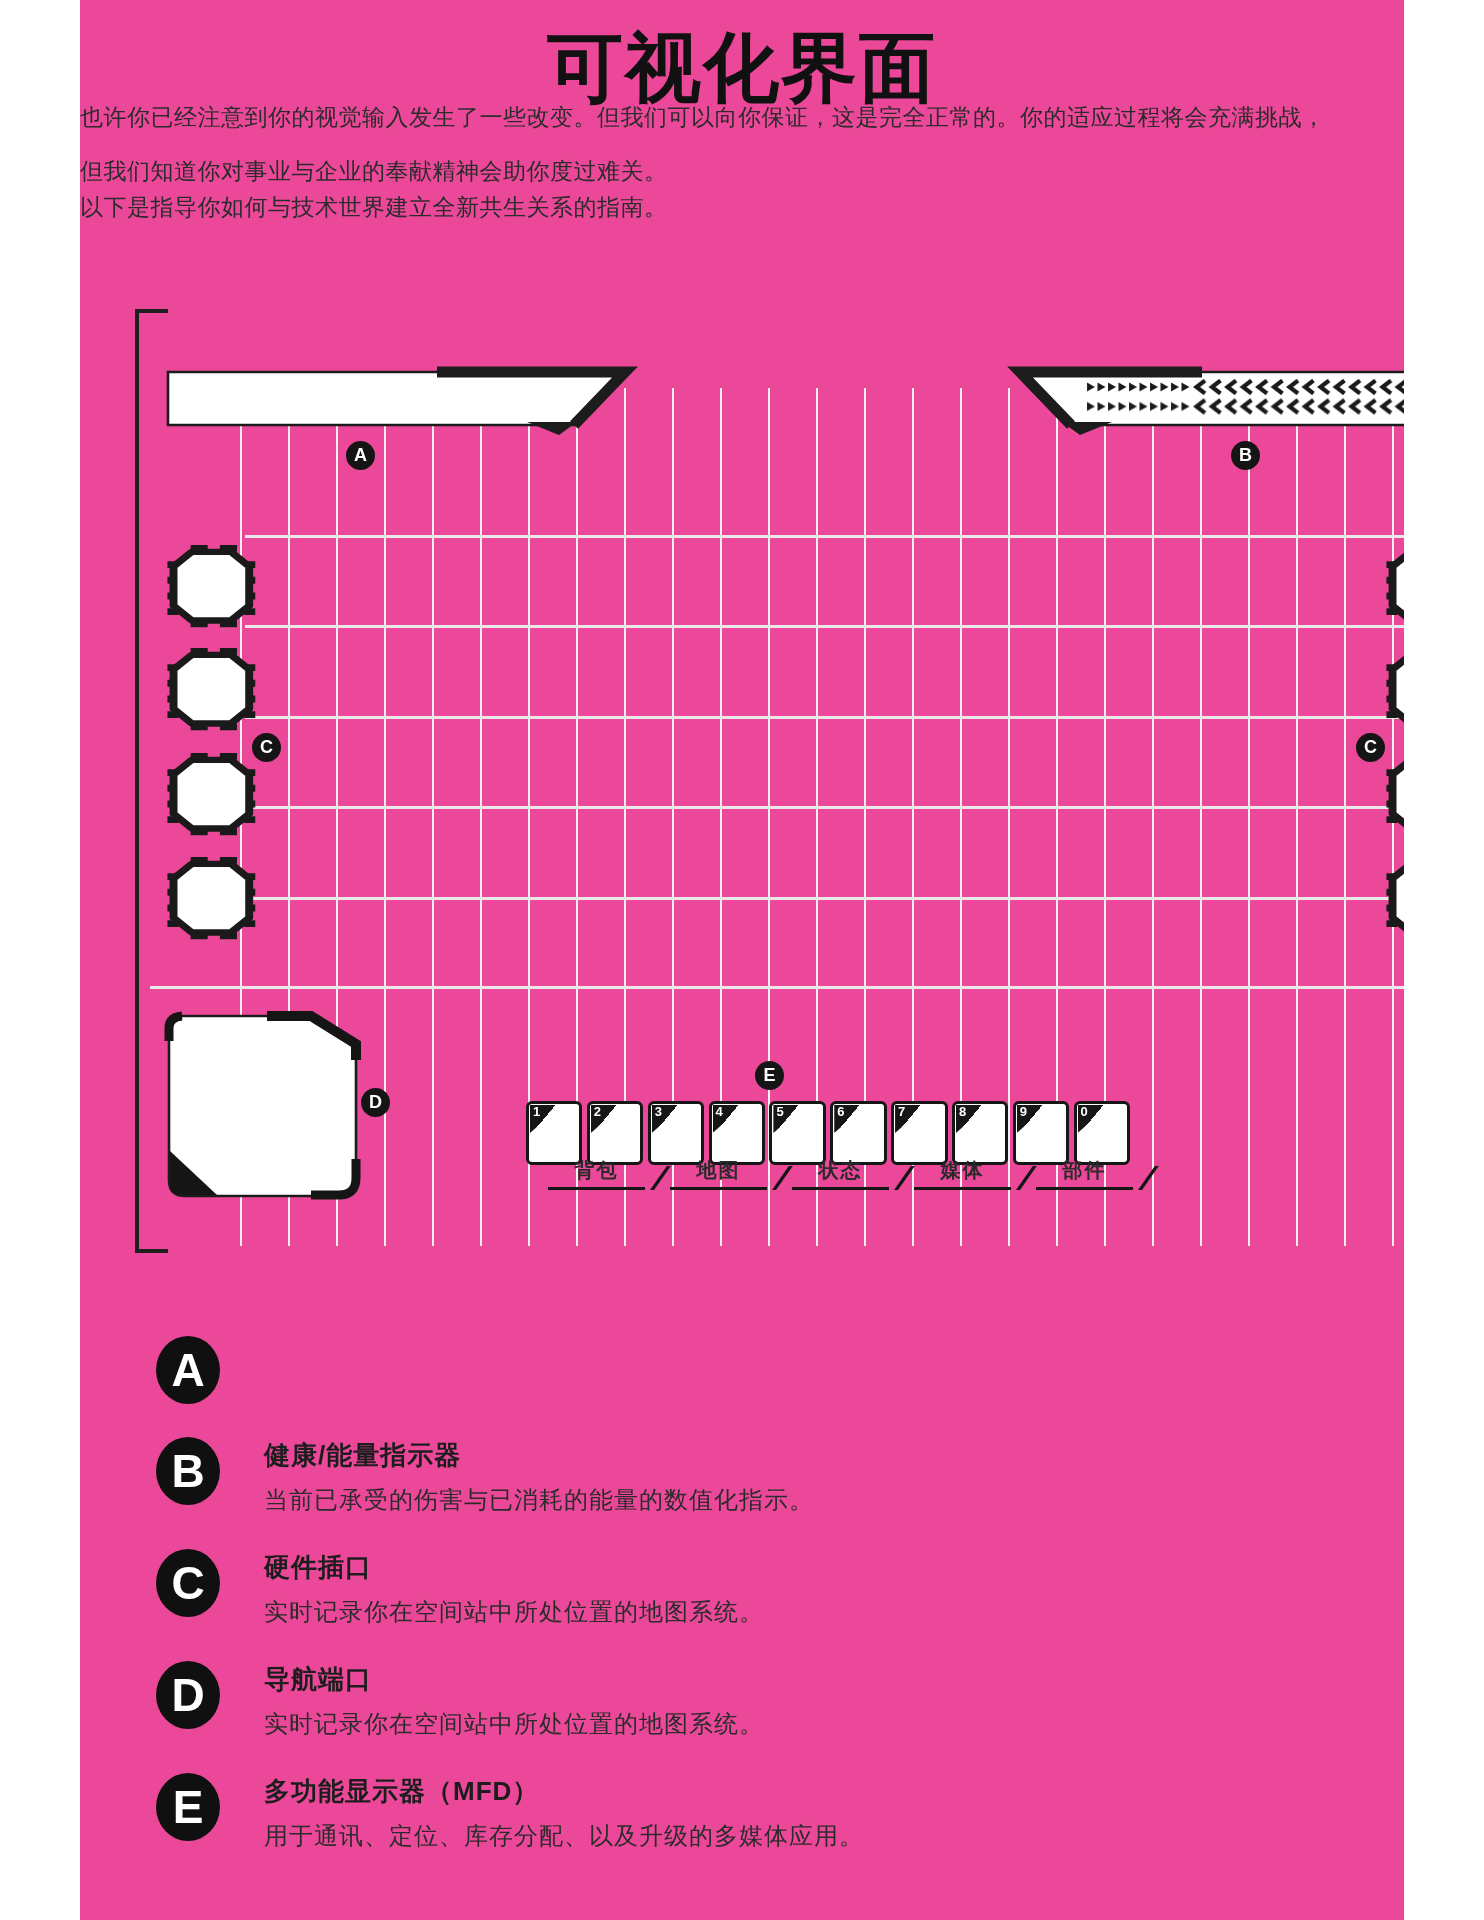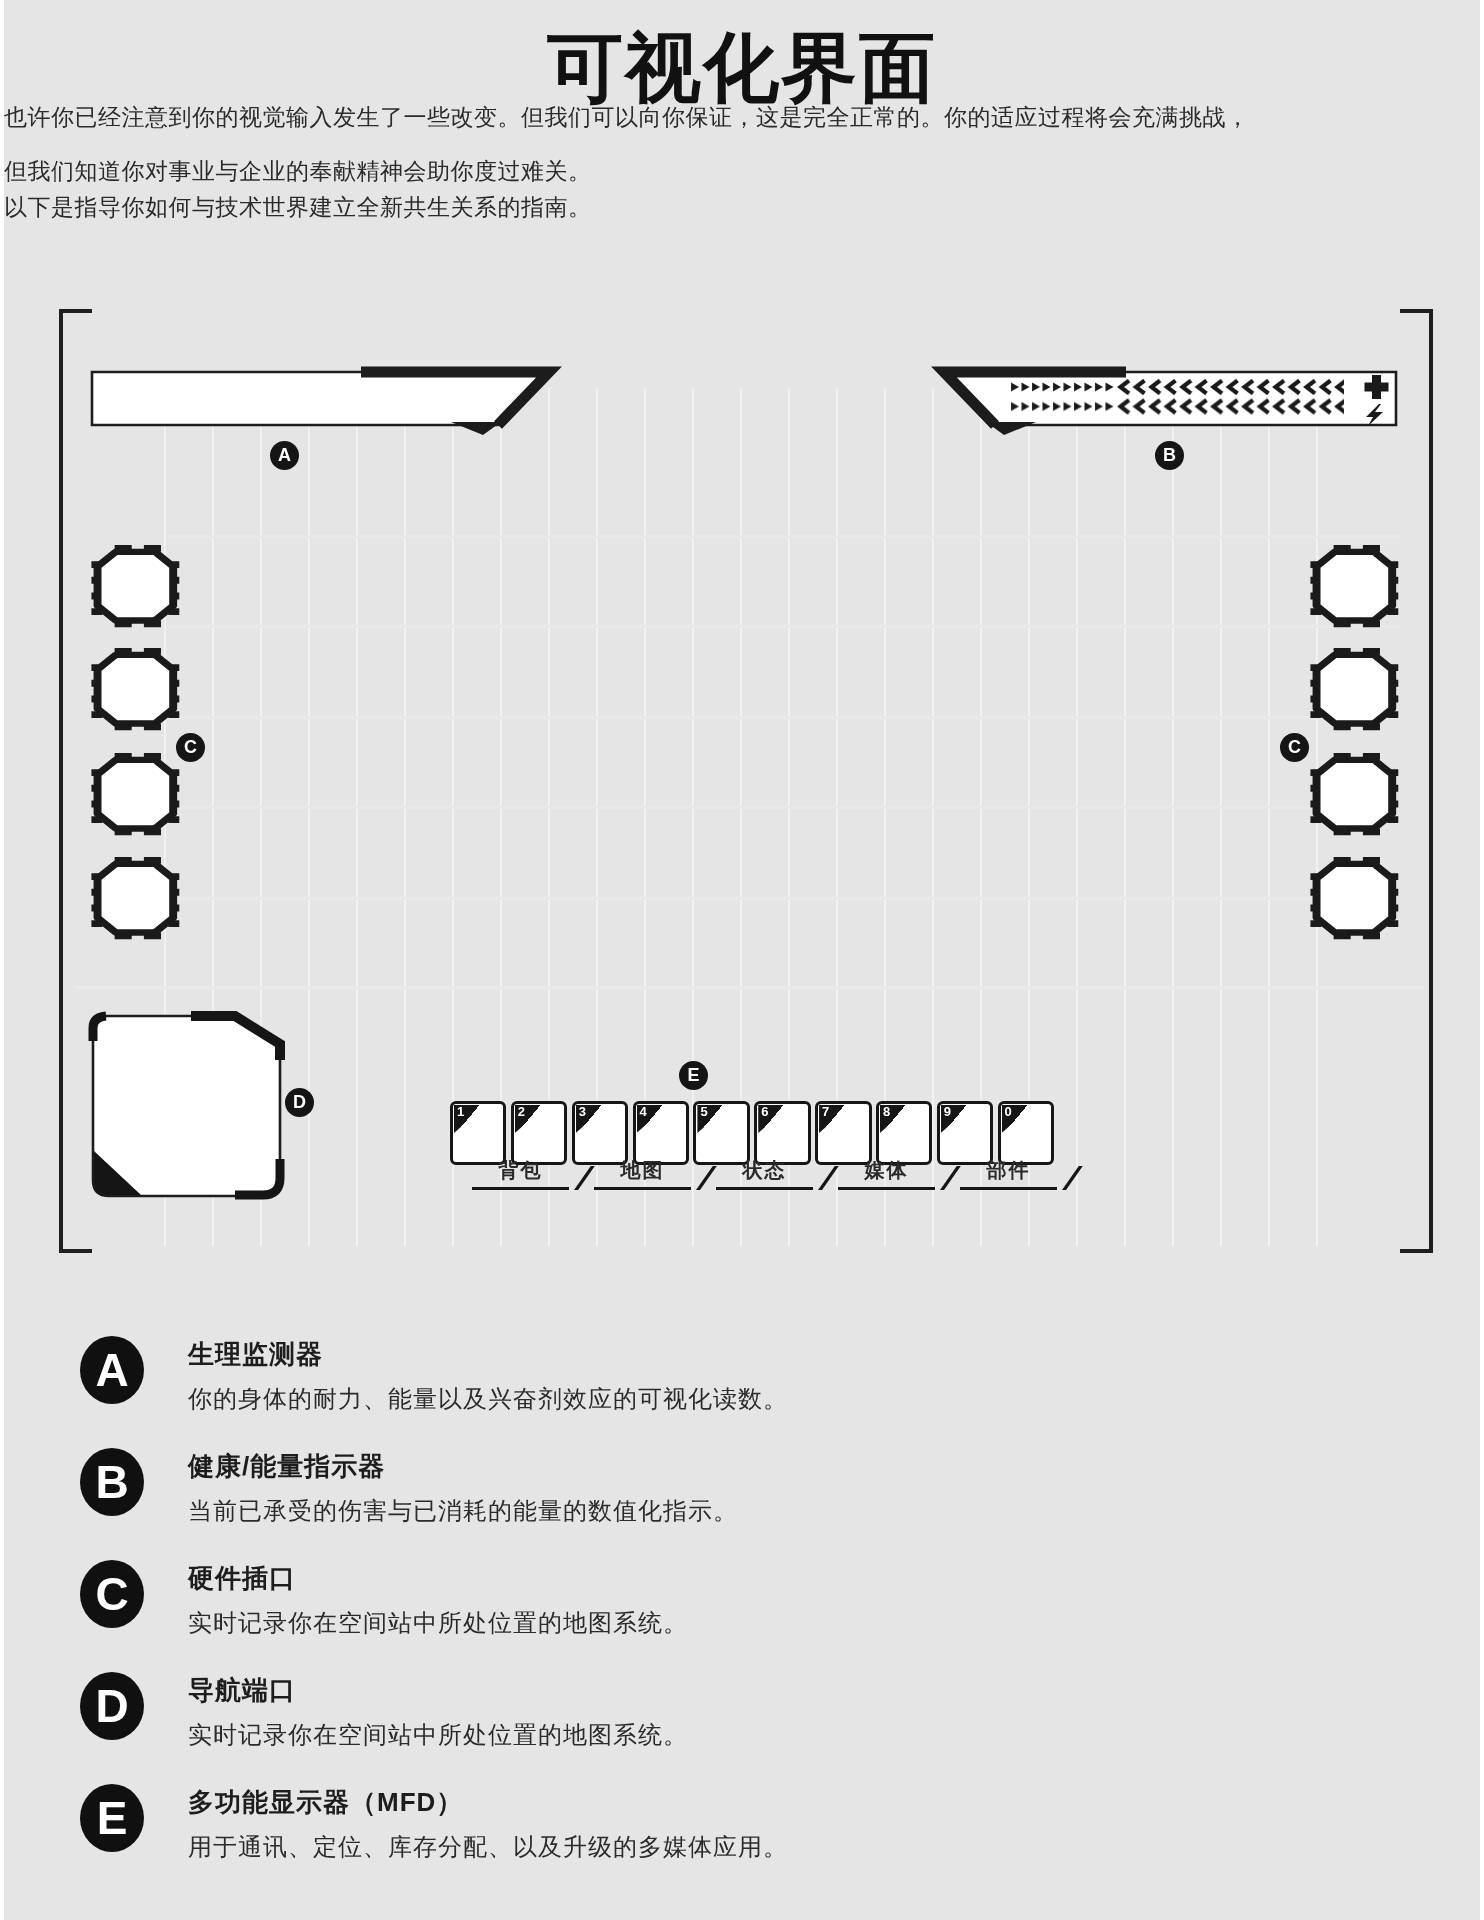--- a/index.html
+++ b/index.html
@@ -1,20 +1,20 @@
 <!DOCTYPE html>
 <html><head>
 <meta charset="utf-8">
 <style>
   html,body{margin:0;padding:0;background:#ffffff;}
   .page{
     position:relative;
-    width:1476px;height:1920px;
+    width:1324px;height:1920px;
     margin:0 auto;
-    background:#e5e5e5;
+    background:#ec4899;
     font-family:"Liberation Sans","DejaVu Sans",sans-serif;
     color:#242424;
     overflow:hidden;
   }
   
   .page-title{
     position:absolute;top:18px;left:0;width:100%;
     text-align:center;
     font-size:76px;font-weight:900;letter-spacing:2px;
     color:#111;
@@ -258,24 +258,20 @@
       </div>
     <div class="tab">
         <span class="tab-body">部件</span>
         <span class="tab-slash"></span>
       </div>
   </div>
 
   <div class="legend">
     <div class="legend-row">
       <div class="legend-badge">A</div>
-      <div class="legend-text">
-        <div class="legend-title">生理监测器</div>
-        <div class="legend-desc">你的身体的耐力、能量以及兴奋剂效应的可视化读数。</div>
-      </div>
     </div>
     <div class="legend-row">
       <div class="legend-badge">B</div>
       <div class="legend-text">
         <div class="legend-title">健康/能量指示器</div>
         <div class="legend-desc">当前已承受的伤害与已消耗的能量的数值化指示。</div>
       </div>
     </div>
     <div class="legend-row">
       <div class="legend-badge">C</div>

